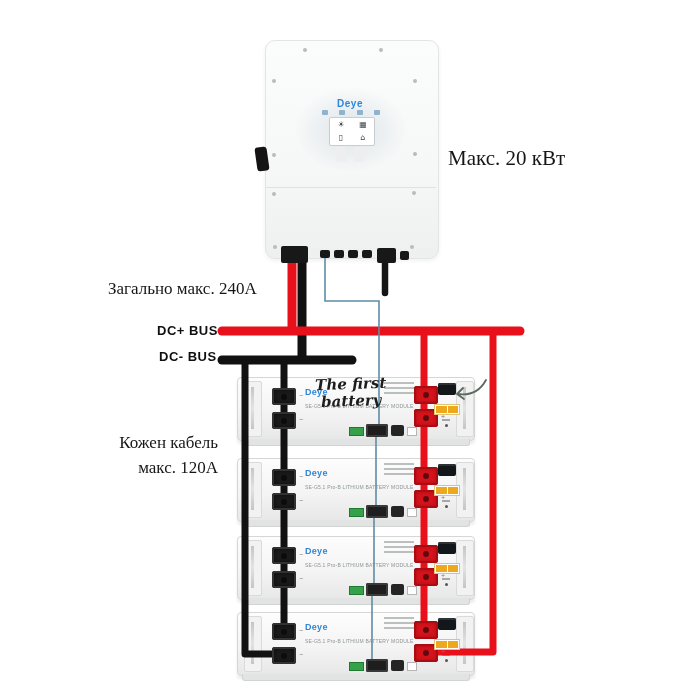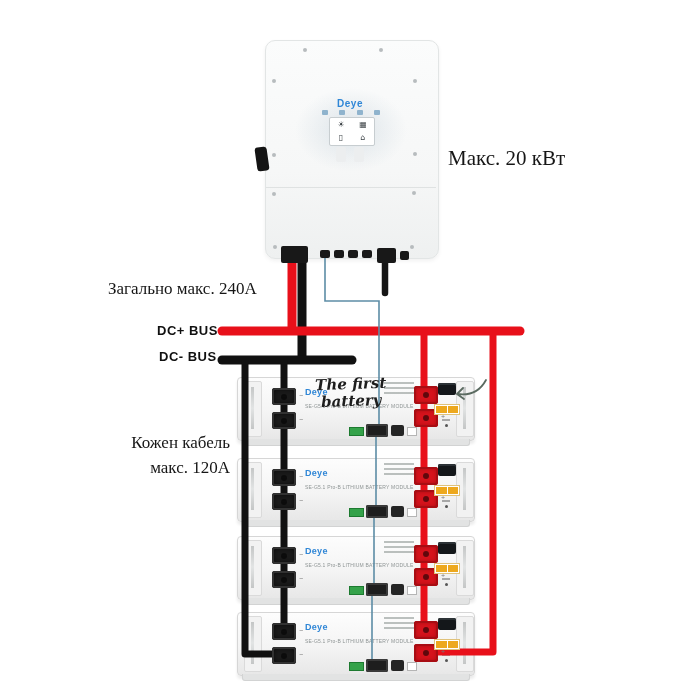--- a/index.html
+++ b/index.html
@@ -62,21 +62,21 @@
   .bat-label{position:absolute;left:196px;top:26px;width:26px;height:11px;background:#fff;
     border:1px solid #e0c27a;display:flex;gap:1px;padding:1px;box-sizing:border-box;z-index:3;}
   .bat-label i{flex:1;display:block;background:#eda81d;}
   .bat-dash{position:absolute;left:204px;top:41px;width:8px;height:2px;background:#a7a7a7;}
   .bat-dot{position:absolute;left:207px;top:46px;width:3px;height:3px;background:#555;border-radius:50%;}
 
   
   .ser{font-family:"Liberation Serif",serif;color:#161616;z-index:4;}
   .lab-power{left:448px;top:146px;font-size:21px;}
   .lab-total{left:108px;top:279px;font-size:17px;}
-  .lab-cable{left:102px;top:430px;width:128px;text-align:right;font-size:17px;line-height:25px;}
+  .lab-cable{left:90px;top:430px;width:128px;text-align:right;font-size:17px;line-height:25px;}
   .lab-bus{font-size:13px;font-weight:bold;letter-spacing:.5px;color:#101010;z-index:4;}
   .hand{font-family:"DejaVu Serif",serif;font-style:italic;font-weight:bold;color:#1d1d1d;
     z-index:4;transform:rotate(-2deg);font-size:15px;line-height:17px;text-align:center;}
   svg.wires{position:absolute;left:0;top:0;z-index:2;}
 </style>
 </head>
 <body>
 
 <div id="stage">
 

